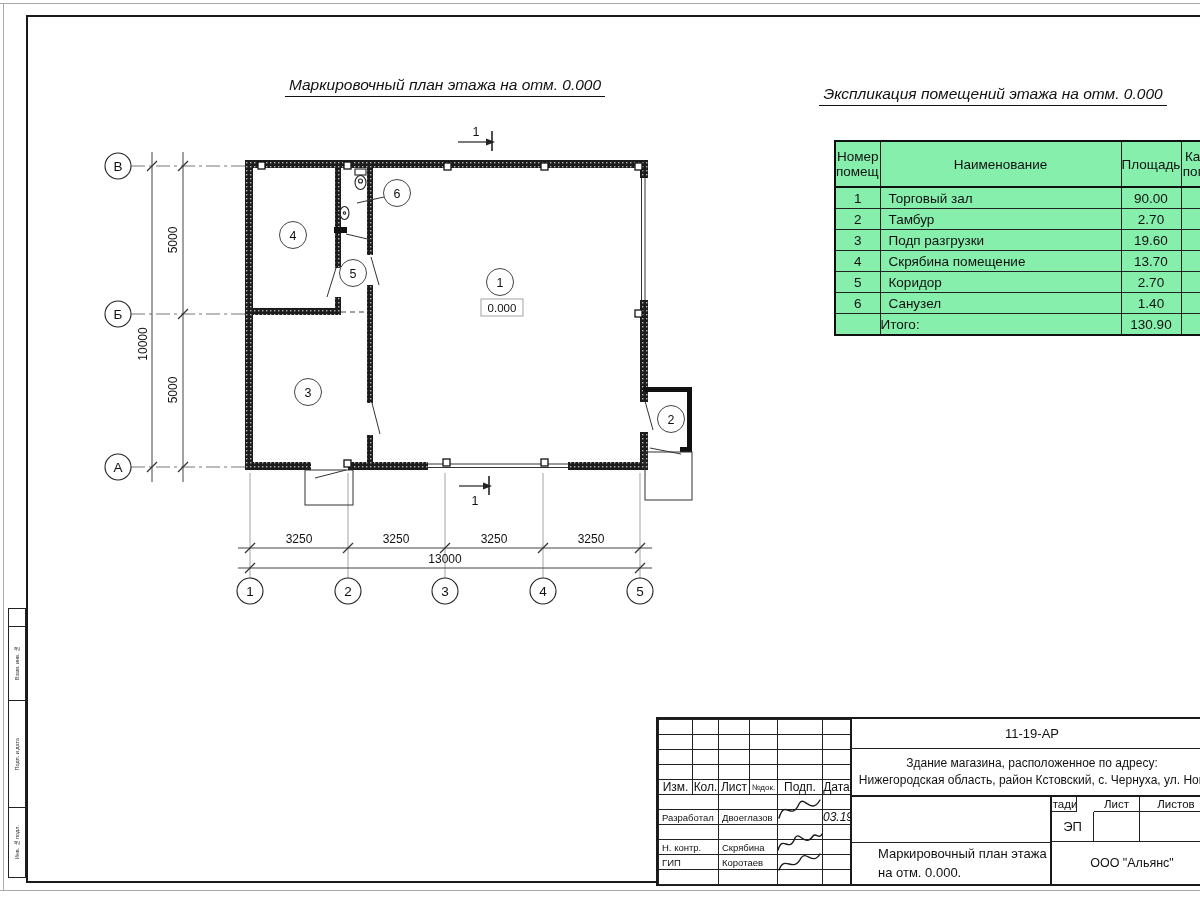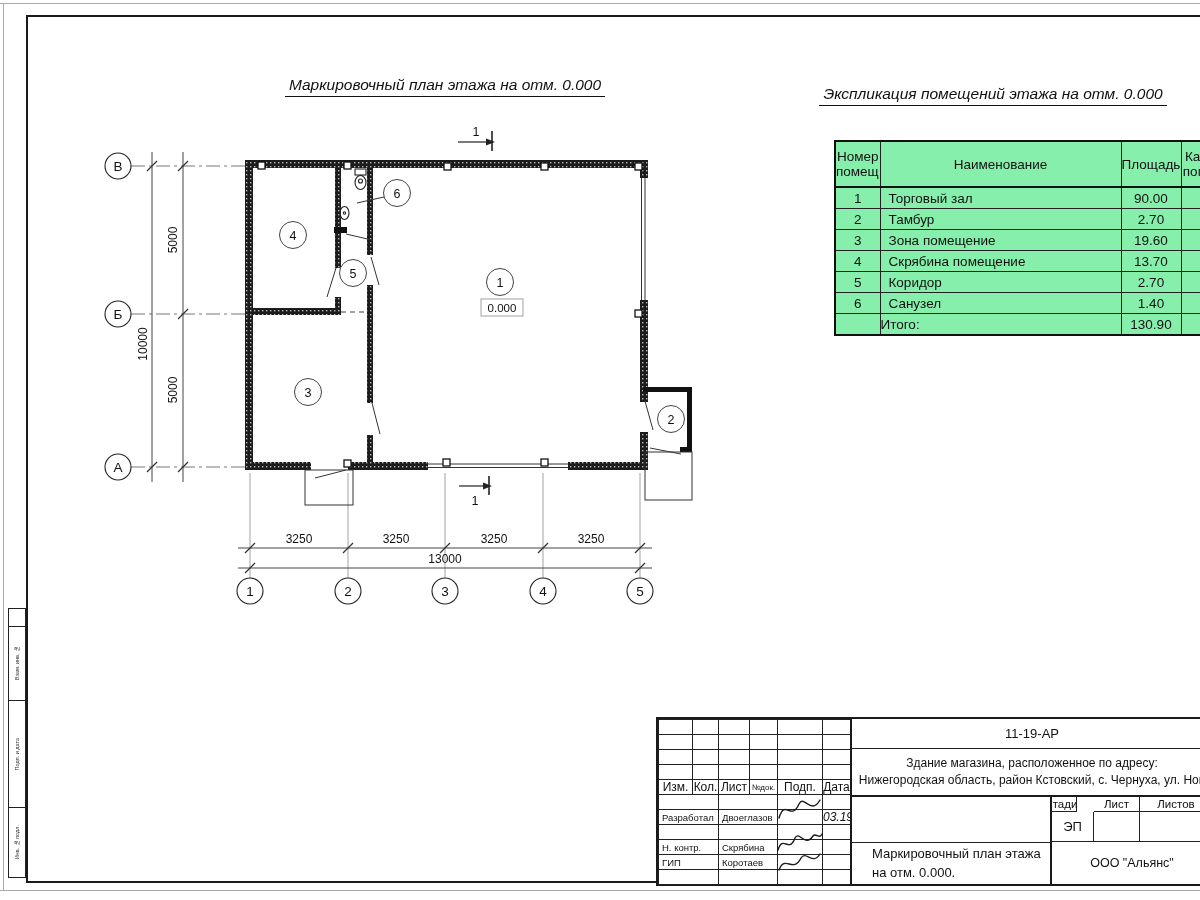--- a/index.html
+++ b/index.html
@@ -106,21 +106,21 @@
           <td></td>
         </tr>
       <tr>
           <td class="c">2</td>
           <td class="l">Тамбур</td>
           <td class="c">2.70</td>
           <td></td>
         </tr>
       <tr>
           <td class="c">3</td>
-          <td class="l">Зона помещение</td>
+          <td class="l">Подп разгрузки</td>
           <td class="c">19.60</td>
           <td></td>
         </tr>
       <tr>
           <td class="c">4</td>
           <td class="l">Скрябина помещение</td>
           <td class="c">13.70</td>
           <td></td>
         </tr>
       <tr>
@@ -418,21 +418,21 @@
       </table>
 
     <div class="cell ctr bl bb1" style="left:192px;top:0;width:362px;height:30px;font-size:13px">
         <span>11-19-АР</span>
       </div>
     <div class="cell ctr bl bb2" style="left:192px;top:30px;width:362px;height:48px;font-size:12px;line-height:1.4;flex-direction:column">
       <div style="white-space:nowrap">Здание магазина, расположенное по адресу:</div>
       <div style="white-space:nowrap">Нижегородская область, район Кстовский, с. Чернуха, ул. Нов</div>
     </div>
     <div class="cell bl br2" style="left:192px;top:78px;width:202px;height:45px"></div>
-    <div class="cell bl br2 bt1" style="left:192px;top:123px;width:202px;height:42px;font-size:13px;line-height:1.45;display:flex;flex-direction:column;justify-content:center;padding-left:20px;box-sizing:border-box">
+    <div class="cell bl br2 bt1" style="left:192px;top:123px;width:202px;height:42px;font-size:13px;line-height:1.45;display:flex;flex-direction:column;justify-content:center;padding-left:26px;box-sizing:border-box">
       <div>Маркировочный план этажа</div>
       <div>на отм. 0.000.</div>
     </div>
     <div class="cell ctr bb1 br1" style="left:394px;top:78px;width:25px;height:15px;font-size:11.5px">
         <span>Стадия</span>
       </div>
     <div class="cell ctr bb1 br1" style="left:436px;top:78px;width:46px;height:15px;font-size:11.5px">
         <span>Лист</span>
       </div>
     <div class="cell ctr bb1" style="left:482px;top:78px;width:72px;height:15px;font-size:11.5px">

